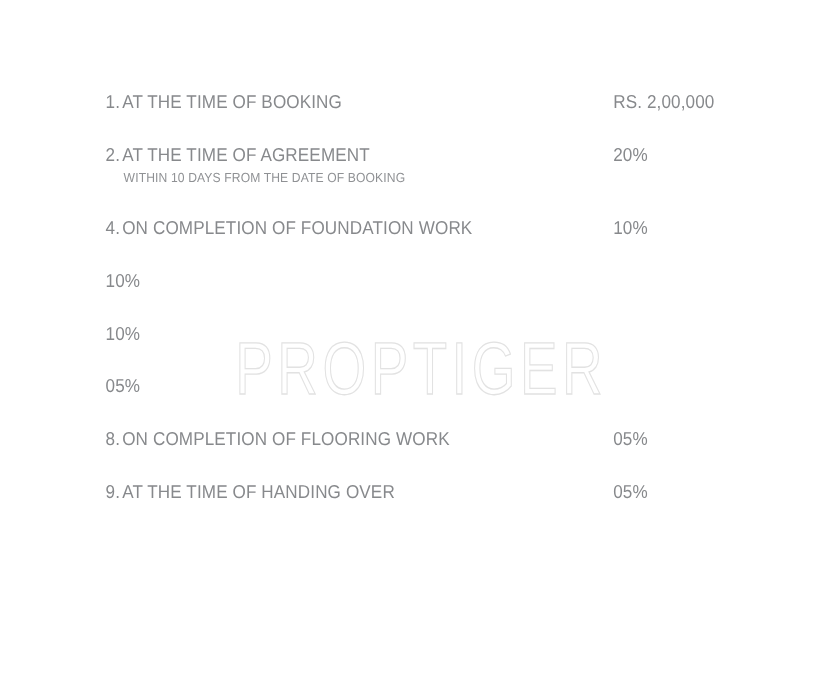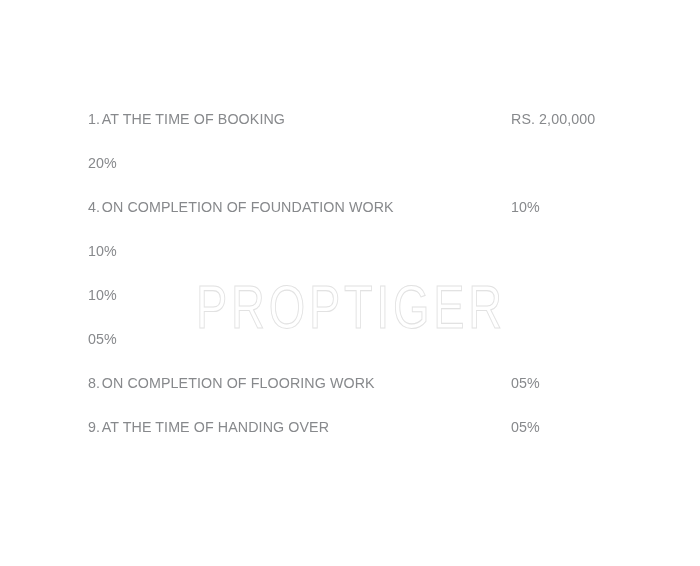--- a/index.html
+++ b/index.html
@@ -30,21 +30,20 @@
     font-family: "Liberation Sans", sans-serif;
     fill: none;
     stroke: #e2e2e2;
     stroke-width: 1.1;
   }
   .rows {
     position: absolute;
     left: 88px;
     top: 77px;
     right: 0;
-    margin-top: 33px;
   }
   .row {
     display: flex;
     align-items: flex-start;
     margin-bottom: 26px;
   }
   .label-cell {
     width: 423px;
     flex: 0 0 423px;
   }
@@ -96,20 +95,26 @@
     <div class="label-cell">
       <div class="main-line">
         <span class="num">1.</span><span>AT THE TIME OF BOOKING</span>
       </div>
 
     </div>
     <div class="value-cell">RS. 2,00,000</div>
   </div>
 
   <div class="row">
+    <div class="label-cell">
+      <div class="main-line">
+        <span class="num">2.</span><span>AT THE TIME OF AGREEMENT</span>
+      </div>
+      <div class="sub-line">WITHIN 10 DAYS FROM THE DATE OF BOOKING</div>
+    </div>
     <div class="value-cell">20%</div>
   </div>
 
 
   <div class="row">
     <div class="label-cell">
       <div class="main-line">
         <span class="num">4.</span><span>ON COMPLETION OF FOUNDATION WORK</span>
       </div>
 

